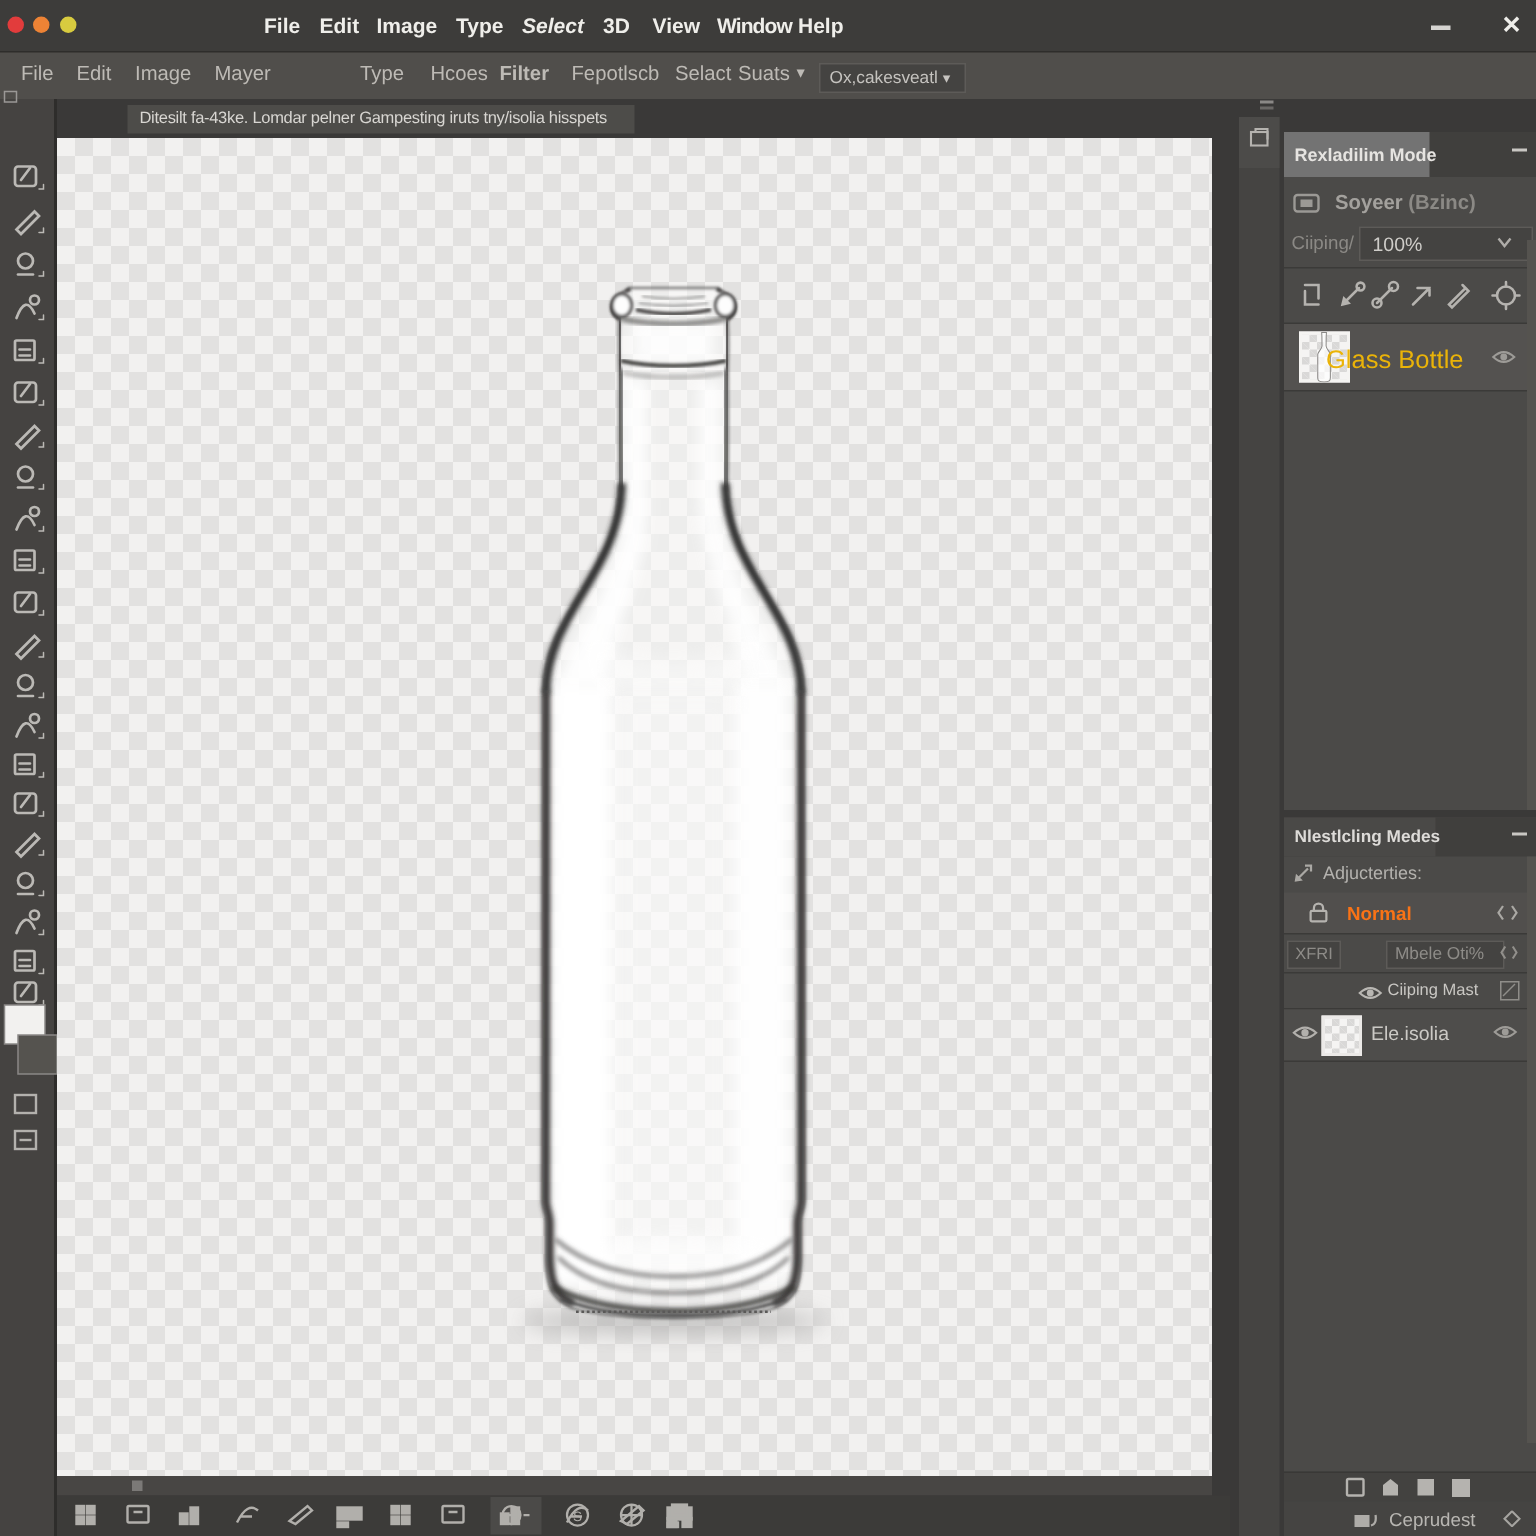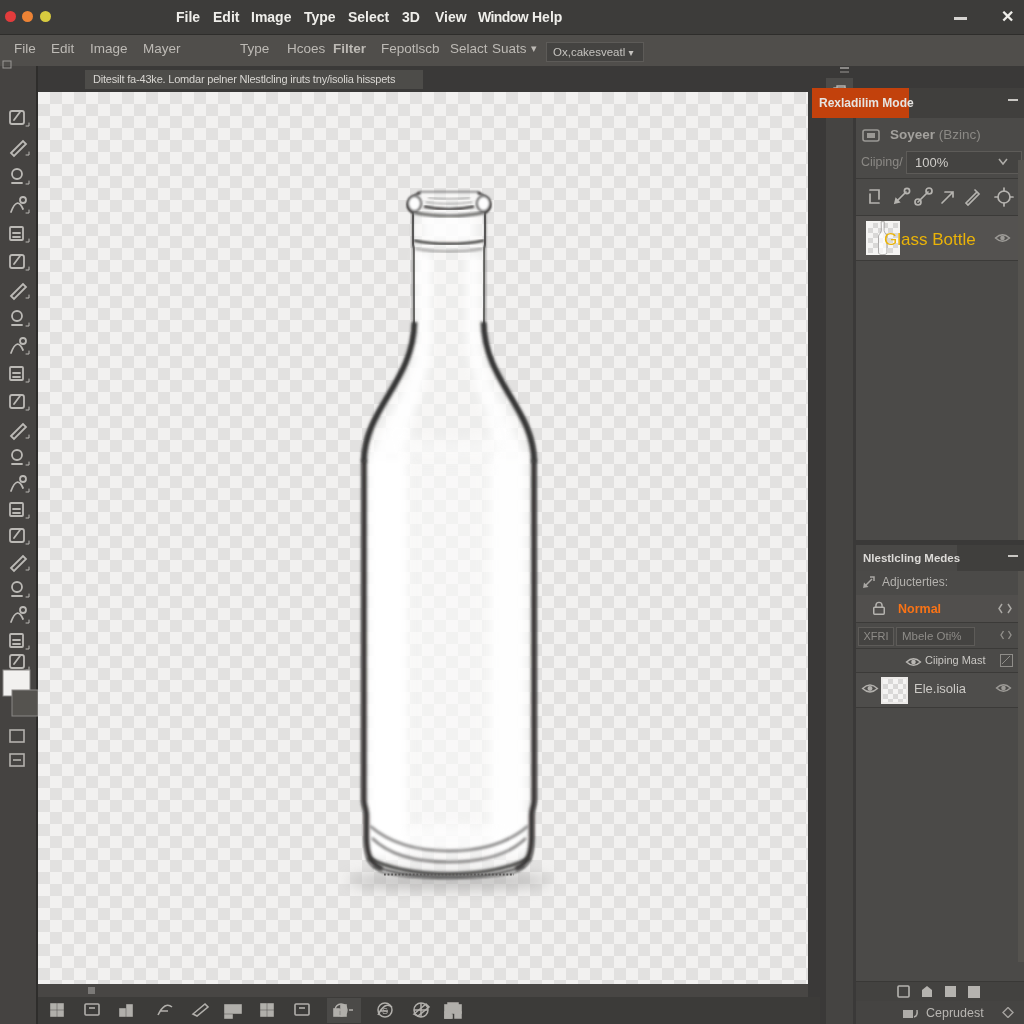--- a/index.html
+++ b/index.html
@@ -35,21 +35,21 @@
 </style></head>
 <body>
 <div class="abs bar1"></div>
 <div class="tl" style="left:5px;background:#e23c3c;"></div>
 <div class="tl" style="left:22px;background:#ed8335;"></div>
 <div class="tl" style="left:40px;background:#d8cb3f;"></div>
 <span class="menu1 m1i" style="left:176px;">File</span>
 <span class="menu1 m1i" style="left:213px;">Edit</span>
 <span class="menu1 m1i" style="left:251px;">Image</span>
 <span class="menu1 m1i" style="left:304px;">Type</span>
-<span class="menu1 m1i" style="left:348px;">Select</span>
+<span class="menu1 m1i" style="left:348px;font-style:italic;">Select</span>
 <span class="menu1 m1i" style="left:402px;">3D</span>
 <span class="menu1 m1i" style="left:435px;">View</span>
 <span class="menu1 m1i" style="left:478px;letter-spacing:-0.6px;">Window</span>
 <span class="menu1 m1i" style="left:532px;">Help</span>
 <div style="position:absolute;left:954px;top:17px;width:13px;height:2.5px;background:#d6d4d1;"></div>
 <span class="menu1" style="position:absolute;left:1001px;top:7px;font-size:16px;">✕</span>
 <div class="abs bar2"></div>
 <span class="menu2 m2i" style="left:14px;">File</span>
 <span class="menu2 m2i" style="left:51px;">Edit</span>
 <span class="menu2 m2i" style="left:90px;">Image</span>
@@ -57,21 +57,21 @@
 <span class="menu2 m2i" style="left:194px;margin-top:40px;">Dtig</span>
 <span class="menu2 m2i" style="left:240px;">Type</span>
 <span class="menu2 m2i" style="left:287px;">Hcoes</span>
 <span class="menu2 m2i" style="left:333px; font-weight:bold;">Filter</span>
 <span class="menu2 m2i" style="left:381px;">Fepotlscb</span>
 <span class="menu2 m2i" style="left:450px;">Selact</span>
 <span class="menu2 m2i" style="left:492px;">Suats</span>
 <span class="menu2" style="position:absolute;left:531px;top:42px;font-size:11px;">▾</span>
 <div class="ddbox" style="left:546px;top:42px;width:90px;height:18px;font-size:11.5px;line-height:18px;padding-left:6px;">Ox,cakesveatl <span style="font-size:10px;">▾</span></div>
 <div class="abs row3"></div>
-<div class="abs tooltip">Ditesilt fa-43ke. Lomdar pelner Nlestlcling iruts tny/isolia hisspets</div>
+<div class="abs tooltip">Ditesilt fa-43ke. Lomdar pelner Gampesting iruts tny/isolia hisspets</div>
 <div class="abs ltools"></div>
 <svg class="abs" style="left:0;top:66px;overflow:visible" width="40" height="958" viewBox="0 0 40 958">
 <g stroke="#bbb9b5" stroke-width="1.8" fill="none" stroke-linecap="round">
 <rect x="10" y="45" width="14" height="13" rx="2"></rect>
       <path d="M14 54 l6 -8"></path>
 <path d="M26 60 l3 0 l0 -3" stroke-width="1"></path>
 <path d="M11 87 L23 75 l3 3 L14 90 z"></path>
 <path d="M26 89 l3 0 l0 -3" stroke-width="1"></path>
 <circle cx="17" cy="108" r="5"></circle>
       <path d="M12 117 h10"></path>
@@ -243,27 +243,27 @@
 <svg class="abs" style="left:832px;top:84px" width="18" height="18">
     <g stroke="#b5b3af" stroke-width="1.4" fill="none">
       <rect x="2" y="4" width="11" height="9"></rect>
       <path d="M5 4 v-2 h8 v7"></path>
     </g>
   </svg>
 <div class="abs" style="left:840px;top:67px;width:9px;height:2px;background:#8a8886;"></div>
 <div class="abs" style="left:840px;top:71px;width:9px;height:2px;background:#6a6866;"></div>
 <div class="abs p1"></div>
 <div class="abs" style="left:856px;top:88px;width:168px;height:30px;background:#403f3d;"></div>
-<div class="abs" style="left:812px;top:88px;width:97px;height:30px;background:#c2410c;color:#e6e4e1;font-size:12px;font-weight:bold;line-height:30px;padding-left:7px;box-sizing:border-box;white-space:nowrap;">Rexladilim Mode</div>
+<div class="abs" style="left:856px;top:88px;width:97px;height:30px;background:#737373;color:#e6e4e1;font-size:12px;font-weight:bold;line-height:30px;padding-left:7px;box-sizing:border-box;white-space:nowrap;">Rexladilim Mode</div>
 <div class="abs" style="left:1008px;top:99px;width:10px;height:2px;background:#c9c7c3;"></div>
 <svg class="abs" style="left:862px;top:128px" width="20" height="15">
     <rect x="1" y="2" width="16" height="11" rx="2" fill="none" stroke="#9b9995" stroke-width="1.6"></rect>
     <rect x="5" y="5" width="8" height="5" fill="#9b9995"></rect>
   </svg>
-<div class="abs" style="left:890px;top:127px;color:#a3a19d;font-size:13.5px;font-weight:bold;">Soyeer <span style="font-weight:normal;color:#8b8985;">(Bzinc)</span></div>
+<div class="abs" style="left:890px;top:127px;color:#a3a19d;font-size:13.5px;font-weight:bold;">Soyeer <span style="font-weight:bold;color:#8b8985;">(Bzinc)</span></div>
 <div class="abs" style="left:861px;top:155px;color:#8b8985;font-size:12.5px;">Ciiping/</div>
 <div class="ddbox" style="left:906px;top:151px;width:106px;height:21px;font-size:13px;line-height:21px;padding-left:8px;color:#cfcdc9;">100%</div>
 <svg class="abs" style="left:998px;top:158px" width="10" height="8">
     <path d="M1 1 L5 6 L9 1" stroke="#aeaca8" stroke-width="1.6" fill="none"></path>
   </svg>
 <div class="divh" style="left:856px;top:178px;width:168px;"></div>
 <svg class="abs" style="left:856px;top:182px" width="168" height="32" viewBox="0 0 168 32">
     <g stroke="#b5b3af" stroke-width="1.7" fill="none" stroke-linecap="round">
       <path d="M14 8 h9 v9 M23 21 h-9 v-9"></path>
       <path d="M40 20 L50 10 M39 21 l4 -1 l-3 -3 z"></path>
@@ -302,21 +302,21 @@
 <svg class="abs" style="left:872px;top:601px" width="14" height="15" viewBox="0 0 16 17">
     <rect x="2" y="7" width="12" height="8" rx="1" fill="none" stroke="#b5b3af" stroke-width="1.7"></rect>
     <path d="M4.5 7 v-2 a3.5 3.5 0 0 1 7 0 v2" fill="none" stroke="#b5b3af" stroke-width="1.7"></path>
   </svg>
 <div class="abs" style="left:898px;top:602px;color:#f97316;font-size:12.5px;font-weight:bold;">Normal</div>
 <svg class="abs" style="left:998px;top:603px" width="14" height="11">
     <path d="M4 1 L1 5.5 L4 10 M10 1 L13 5.5 L10 10" stroke="#aaa8a4" stroke-width="1.5" fill="none"></path>
   </svg>
 <div class="divh" style="left:856px;top:622px;width:168px;"></div>
 <div class="ddbox" style="left:858px;top:627px;width:34px;height:17px;font-size:11px;line-height:17px;text-align:center;color:#8e8c88;">XFRI</div>
-<div class="ddbox" style="left:896px;top:627px;width:72px;height:17px;font-size:11.5px;line-height:17px;padding-left:5px;color:#8e8c88;">Mbele Oti%</div>
+<div class="ddbox" style="left:924px;top:627px;width:72px;height:17px;font-size:11.5px;line-height:17px;padding-left:5px;color:#8e8c88;">Mbele Oti%</div>
 <svg class="abs" style="left:1000px;top:630px" width="12" height="10">
     <path d="M3.5 1 L1 5 L3.5 9 M8.5 1 L11 5 L8.5 9" stroke="#918f8b" stroke-width="1.4" fill="none"></path>
   </svg>
 <div class="divh" style="left:856px;top:648px;width:168px;"></div>
 <svg class="abs" style="left:905px;top:656px" width="17" height="12" viewBox="0 0 17 12">
     <path d="M1.5 6 Q8.5 -0.5 15.5 6 Q8.5 12.5 1.5 6 Z" fill="none" stroke="#b9b7b3" stroke-width="1.4"></path>
     <circle cx="8.5" cy="6" r="2.3" fill="#b9b7b3"></circle>
   </svg>
 <div class="abs" style="left:925px;top:654px;color:#c9c7c3;font-size:11px;">Ciiping Mast</div>
 <div class="abs" style="left:1000px;top:654px;width:13px;height:13px;border:1.5px solid #8f8d89;box-sizing:border-box;">

